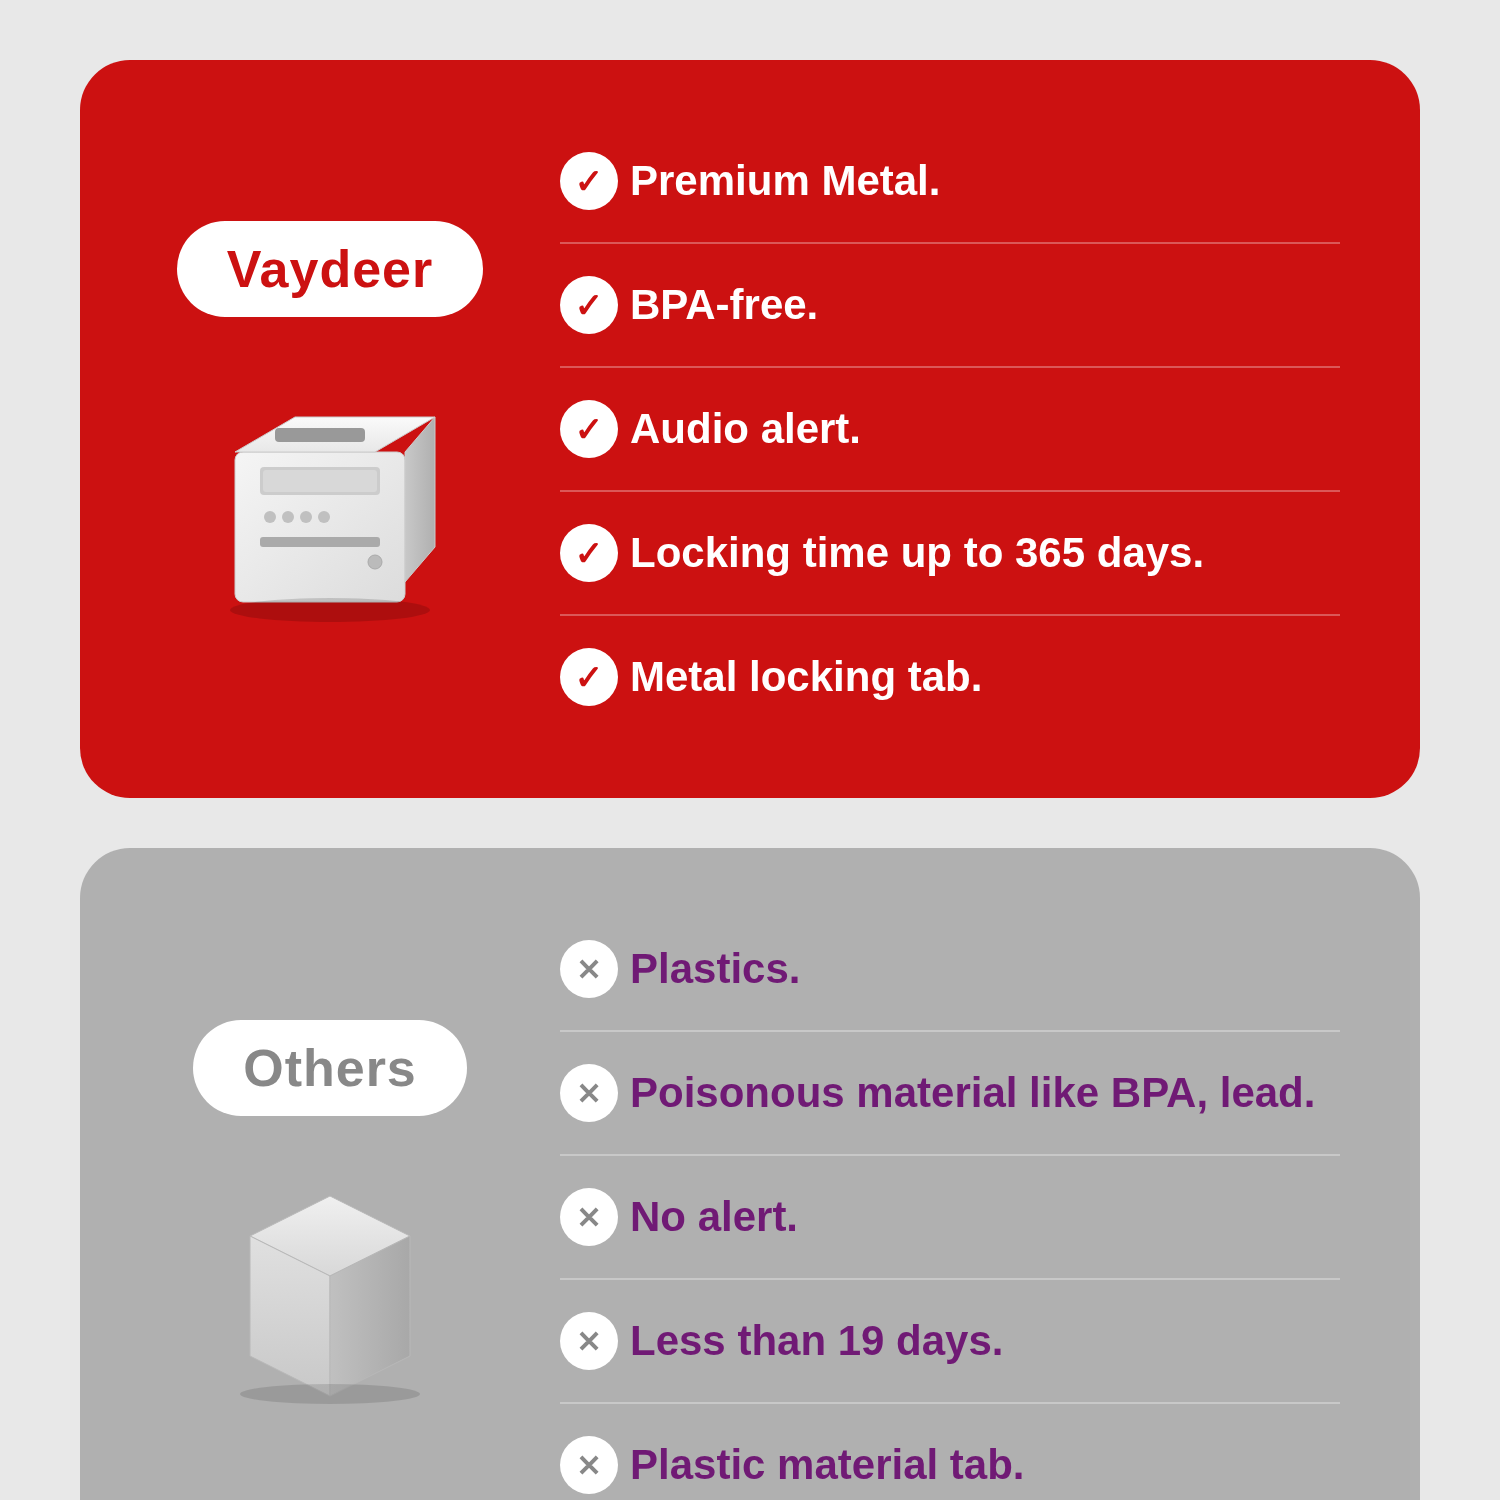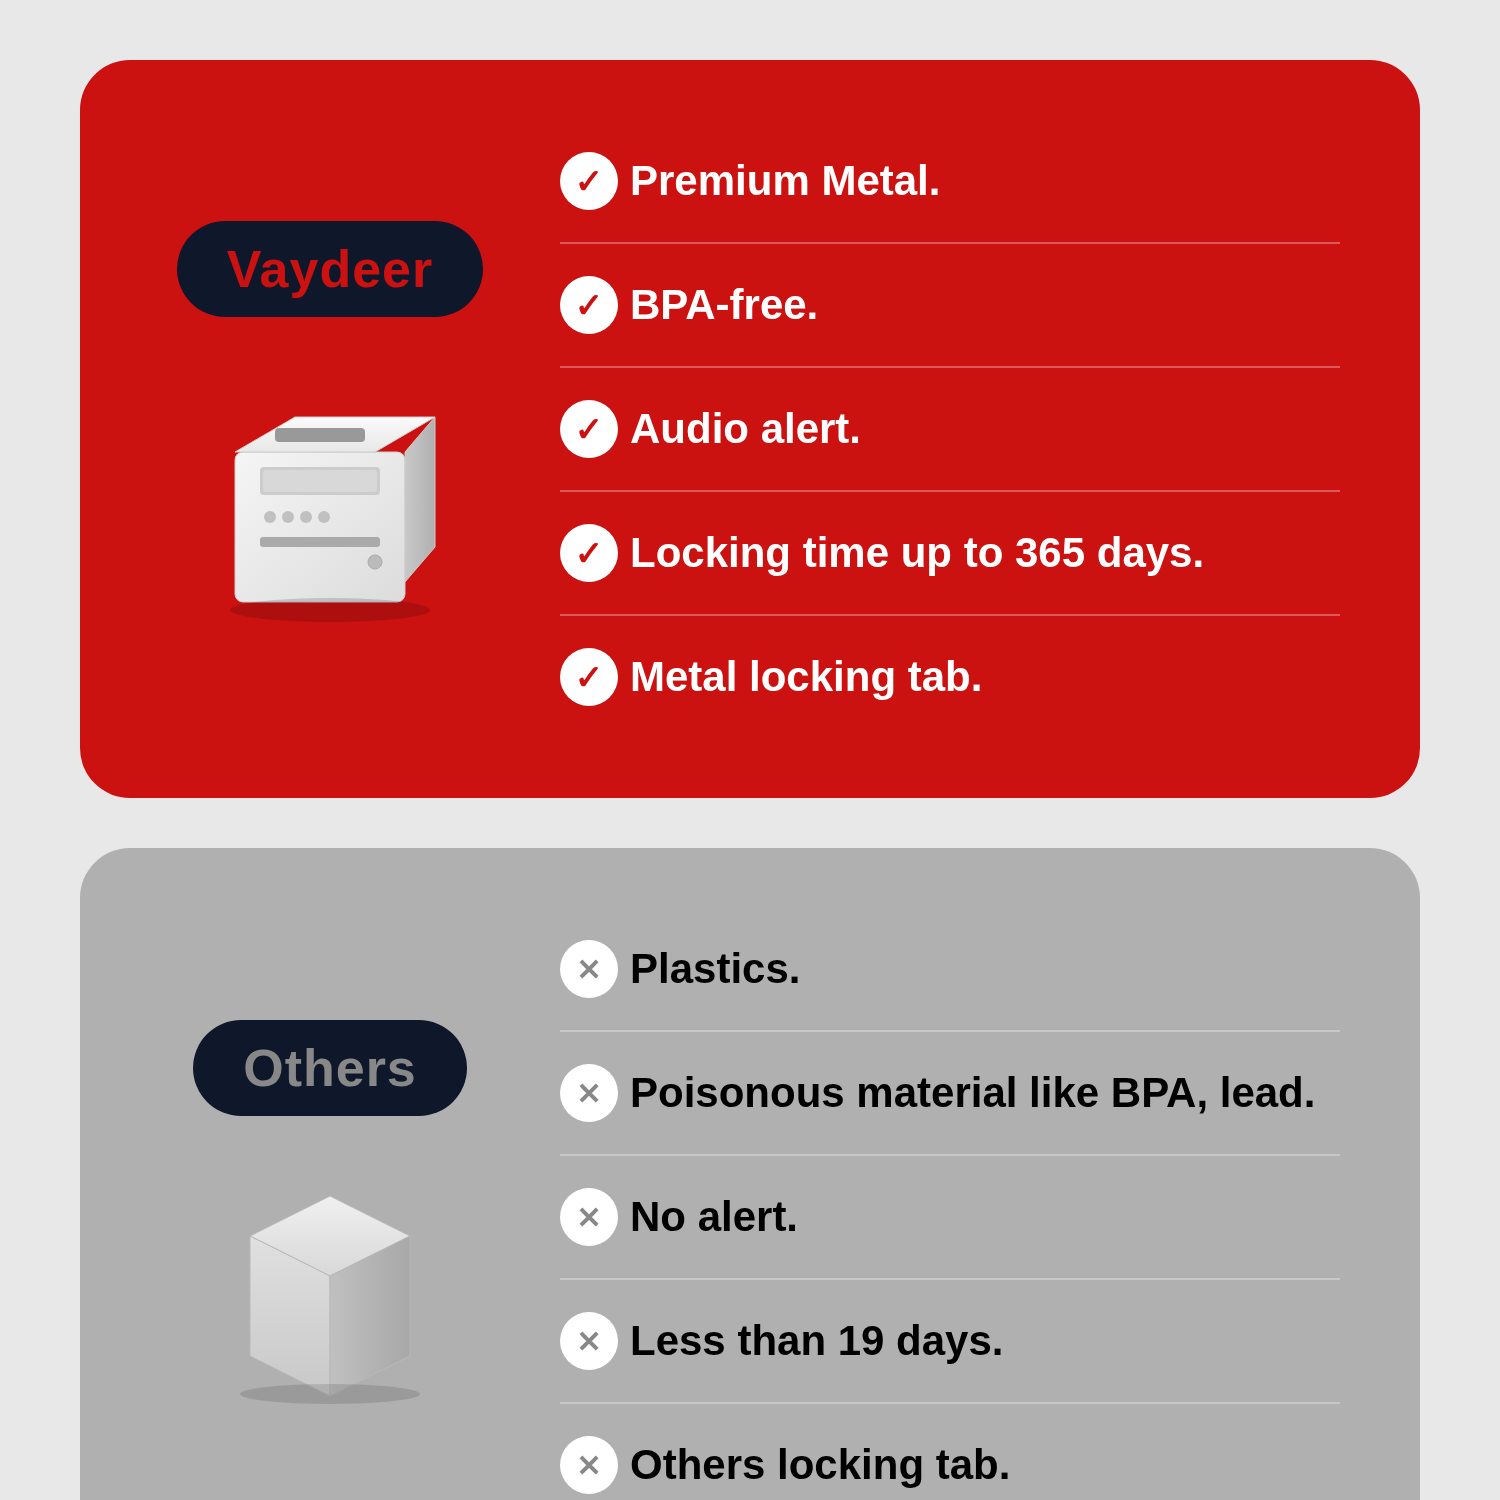--- a/index.html
+++ b/index.html
@@ -42,21 +42,21 @@
     .card-left {
       display: flex;
       flex-direction: column;
       align-items: center;
       justify-content: center;
       min-width: 340px;
       gap: 40px;
     }
 
     .brand-badge {
-      background: #0f172a;
+      background: #ffffff;
       border-radius: 50px;
       padding: 18px 50px;
       font-size: 52px;
       font-weight: 800;
       letter-spacing: 1px;
     }
 
     .brand-badge-vaydeer {
       color: #cc1111;
     }
@@ -142,21 +142,21 @@
     .cube-container {
       width: 280px;
       height: 260px;
       display: flex;
       align-items: center;
       justify-content: center;
     }
 
     
     .card-others .feature-text {
-      color: #000000;
+      color: #701a75;
     }
 
     .card-others .feature-row {
       border-bottom: 2px solid rgba(255,255,255,0.3);
     }
   </style>
 </head>
 <body>
 
 <div class="card card-vaydeer">
@@ -274,16 +274,16 @@
     <div class="feature-row">
       <div class="x-circle"></div>
       <span class="feature-text">No alert.</span>
     </div>
     <div class="feature-row">
       <div class="x-circle"></div>
       <span class="feature-text">Less than 19 days.</span>
     </div>
     <div class="feature-row">
       <div class="x-circle"></div>
-      <span class="feature-text">Others locking tab.</span>
+      <span class="feature-text">Plastic material tab.</span>
     </div>
   </div>
 </div>
 
 </body></html>

